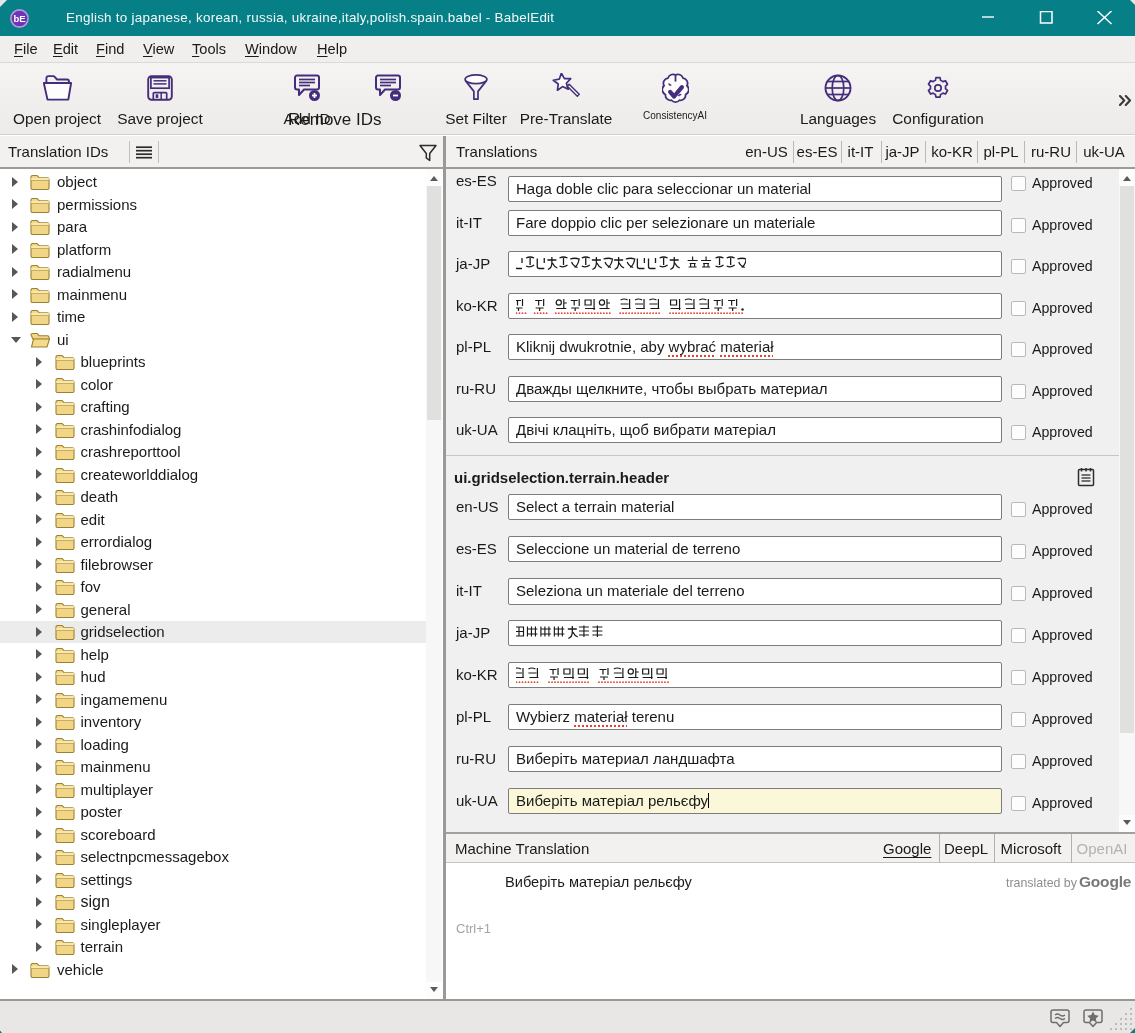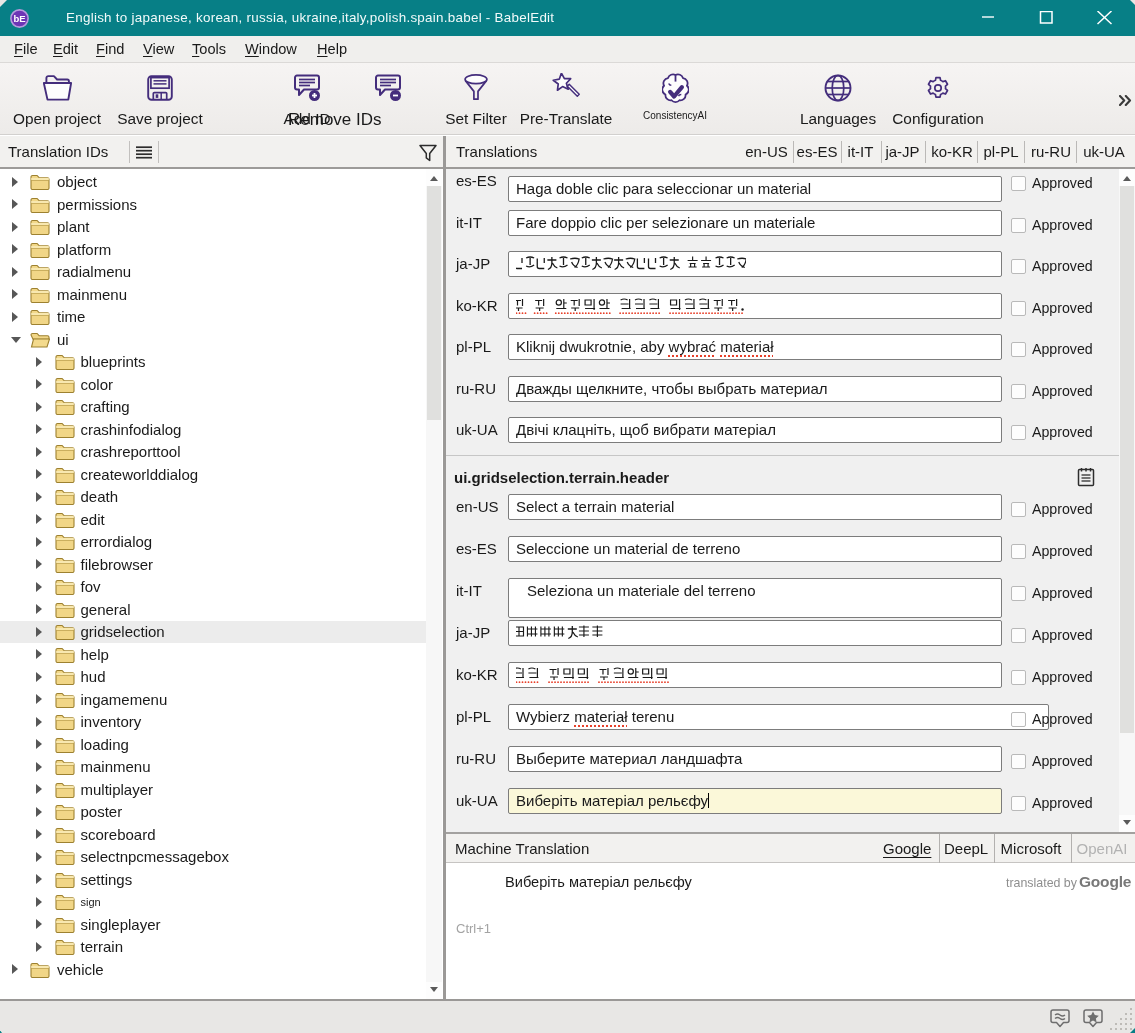--- a/index.html
+++ b/index.html
@@ -144,21 +144,21 @@
 <path d="M1.2 6.2 h17.6" stroke="#a8892f" stroke-width="1" fill="none"></path>
 <path d="M1.2 3.9 h17.6 v2.3 h-17.6 Z" fill="#f8e8b0"></path>
 </svg></div>
 <div class="abs" style="left:57px;top:194.5px;height:20px;line-height:20px;font-size:15px;">permissions</div>
 <div class="abs" style="left:12px;top:221.5px;width:0;height:0;border-left:6px solid #575757;border-top:5px solid transparent;border-bottom:5px solid transparent;"></div>
 <div class="abs" style="left:29.5px;top:219.0px;"><svg width="20" height="16" viewBox="0 0 20 16">
 <path d="M1 3 a1.5 1.5 0 0 1 1.5-1.5 h4.6 l2 2.2 h8.4 a1.5 1.5 0 0 1 1.5 1.5 v8.8 a1.5 1.5 0 0 1-1.5 1.5 h-15 a1.5 1.5 0 0 1-1.5-1.5 Z" fill="#f1d687" stroke="#9d8130" stroke-width="1.1"></path>
 <path d="M1.2 6.2 h17.6" stroke="#a8892f" stroke-width="1" fill="none"></path>
 <path d="M1.2 3.9 h17.6 v2.3 h-17.6 Z" fill="#f8e8b0"></path>
 </svg></div>
-<div class="abs" style="left:57px;top:217.0px;height:20px;line-height:20px;font-size:15px;">plant</div>
+<div class="abs" style="left:57px;top:217.0px;height:20px;line-height:20px;font-size:15px;">para</div>
 <div class="abs" style="left:12px;top:244.0px;width:0;height:0;border-left:6px solid #575757;border-top:5px solid transparent;border-bottom:5px solid transparent;"></div>
 <div class="abs" style="left:29.5px;top:241.5px;"><svg width="20" height="16" viewBox="0 0 20 16">
 <path d="M1 3 a1.5 1.5 0 0 1 1.5-1.5 h4.6 l2 2.2 h8.4 a1.5 1.5 0 0 1 1.5 1.5 v8.8 a1.5 1.5 0 0 1-1.5 1.5 h-15 a1.5 1.5 0 0 1-1.5-1.5 Z" fill="#f1d687" stroke="#9d8130" stroke-width="1.1"></path>
 <path d="M1.2 6.2 h17.6" stroke="#a8892f" stroke-width="1" fill="none"></path>
 <path d="M1.2 3.9 h17.6 v2.3 h-17.6 Z" fill="#f8e8b0"></path>
 </svg></div>
 <div class="abs" style="left:57px;top:239.5px;height:20px;line-height:20px;font-size:15px;">platform</div>
 <div class="abs" style="left:12px;top:266.5px;width:0;height:0;border-left:6px solid #575757;border-top:5px solid transparent;border-bottom:5px solid transparent;"></div>
 <div class="abs" style="left:29.5px;top:264.0px;"><svg width="20" height="16" viewBox="0 0 20 16">
 <path d="M1 3 a1.5 1.5 0 0 1 1.5-1.5 h4.6 l2 2.2 h8.4 a1.5 1.5 0 0 1 1.5 1.5 v8.8 a1.5 1.5 0 0 1-1.5 1.5 h-15 a1.5 1.5 0 0 1-1.5-1.5 Z" fill="#f1d687" stroke="#9d8130" stroke-width="1.1"></path>
@@ -354,21 +354,21 @@
 <path d="M1.2 6.2 h17.6" stroke="#a8892f" stroke-width="1" fill="none"></path>
 <path d="M1.2 3.9 h17.6 v2.3 h-17.6 Z" fill="#f8e8b0"></path>
 </svg></div>
 <div class="abs" style="left:80.5px;top:869.5px;height:20px;line-height:20px;font-size:15px;">settings</div>
 <div class="abs" style="left:35.5px;top:896.5px;width:0;height:0;border-left:6px solid #575757;border-top:5px solid transparent;border-bottom:5px solid transparent;"></div>
 <div class="abs" style="left:55px;top:894.0px;"><svg width="20" height="16" viewBox="0 0 20 16">
 <path d="M1 3 a1.5 1.5 0 0 1 1.5-1.5 h4.6 l2 2.2 h8.4 a1.5 1.5 0 0 1 1.5 1.5 v8.8 a1.5 1.5 0 0 1-1.5 1.5 h-15 a1.5 1.5 0 0 1-1.5-1.5 Z" fill="#f1d687" stroke="#9d8130" stroke-width="1.1"></path>
 <path d="M1.2 6.2 h17.6" stroke="#a8892f" stroke-width="1" fill="none"></path>
 <path d="M1.2 3.9 h17.6 v2.3 h-17.6 Z" fill="#f8e8b0"></path>
 </svg></div>
-<div class="abs" style="left:80.5px;top:892.0px;height:20px;line-height:20px;font-size:11px;">sign</div>
+<div class="abs" style="left:80.5px;top:892.0px;height:20px;line-height:20px;font-size:16px;">sign</div>
 <div class="abs" style="left:35.5px;top:919.0px;width:0;height:0;border-left:6px solid #575757;border-top:5px solid transparent;border-bottom:5px solid transparent;"></div>
 <div class="abs" style="left:55px;top:916.5px;"><svg width="20" height="16" viewBox="0 0 20 16">
 <path d="M1 3 a1.5 1.5 0 0 1 1.5-1.5 h4.6 l2 2.2 h8.4 a1.5 1.5 0 0 1 1.5 1.5 v8.8 a1.5 1.5 0 0 1-1.5 1.5 h-15 a1.5 1.5 0 0 1-1.5-1.5 Z" fill="#f1d687" stroke="#9d8130" stroke-width="1.1"></path>
 <path d="M1.2 6.2 h17.6" stroke="#a8892f" stroke-width="1" fill="none"></path>
 <path d="M1.2 3.9 h17.6 v2.3 h-17.6 Z" fill="#f8e8b0"></path>
 </svg></div>
 <div class="abs" style="left:80.5px;top:914.5px;height:20px;line-height:20px;font-size:15px;">singleplayer</div>
 <div class="abs" style="left:35.5px;top:941.5px;width:0;height:0;border-left:6px solid #575757;border-top:5px solid transparent;border-bottom:5px solid transparent;"></div>
 <div class="abs" style="left:55px;top:939.0px;"><svg width="20" height="16" viewBox="0 0 20 16">
 <path d="M1 3 a1.5 1.5 0 0 1 1.5-1.5 h4.6 l2 2.2 h8.4 a1.5 1.5 0 0 1 1.5 1.5 v8.8 a1.5 1.5 0 0 1-1.5 1.5 h-15 a1.5 1.5 0 0 1-1.5-1.5 Z" fill="#f1d687" stroke="#9d8130" stroke-width="1.1"></path>
@@ -538,21 +538,21 @@
 </svg>
 <div class="abs" style="left:456px;top:494px;width:46px;height:26px;line-height:26px;font-size:15px;">en-US</div>
 <div class="abs" style="left:508px;top:494px;width:494px;height:26px;background:#fff;border:1px solid #7c7c7c;border-radius:2px;padding-left:7px;font-size:15px;line-height:24px;white-space:nowrap;overflow:hidden;">Select a terrain material</div>
 <div class="abs" style="left:1011px;top:502px;width:15px;height:15px;background:#fdfdfd;border:1px solid #b9b9b9;border-radius:2px;"></div>
 <div class="abs" style="left:1032px;top:496px;height:26px;line-height:26px;font-size:14.2px;">Approved</div>
 <div class="abs" style="left:456px;top:536px;width:46px;height:26px;line-height:26px;font-size:15px;">es-ES</div>
 <div class="abs" style="left:508px;top:536px;width:494px;height:26px;background:#fff;border:1px solid #7c7c7c;border-radius:2px;padding-left:7px;font-size:15px;line-height:24px;white-space:nowrap;overflow:hidden;">Seleccione un material de terreno</div>
 <div class="abs" style="left:1011px;top:544px;width:15px;height:15px;background:#fdfdfd;border:1px solid #b9b9b9;border-radius:2px;"></div>
 <div class="abs" style="left:1032px;top:538px;height:26px;line-height:26px;font-size:14.2px;">Approved</div>
 <div class="abs" style="left:456px;top:578px;width:46px;height:26px;line-height:26px;font-size:15px;">it-IT</div>
-<div class="abs" style="left:508px;top:578px;width:494px;height:40px;background:#fff;border:1px solid #7c7c7c;border-radius:2px;padding-left:18px;font-size:15px;line-height:24px;white-space:nowrap;overflow:hidden;">Seleziona un materiale del terreno</div>
+<div class="abs" style="left:508px;top:578px;width:494px;height:27px;background:#fff;border:1px solid #7c7c7c;border-radius:2px;padding-left:7px;font-size:15px;line-height:24px;white-space:nowrap;overflow:hidden;">Seleziona un materiale del terreno</div>
 <div class="abs" style="left:1011px;top:586px;width:15px;height:15px;background:#fdfdfd;border:1px solid #b9b9b9;border-radius:2px;"></div>
 <div class="abs" style="left:1032px;top:580px;height:26px;line-height:26px;font-size:14.2px;">Approved</div>
 <div class="abs" style="left:456px;top:620px;width:46px;height:26px;line-height:26px;font-size:15px;">ja-JP</div>
 <div class="abs" style="left:508px;top:620px;width:494px;height:26px;background:#fff;border:1px solid #7c7c7c;border-radius:2px;padding-left:7px;font-size:15px;line-height:24px;white-space:nowrap;overflow:hidden;"><svg width="88" height="19" viewBox="0 0 88 19" style="vertical-align:-4px;">
       <path d="M-1.5 4 h9 v9 h-9 Z M-1.5 8.5 h9 M3 4 v9" stroke="#1a1a1a" stroke-width="1.15" fill="none"></path>
       <path d="M11.45 3.5 v10 M15.45 3.5 v10 M19.45 3.5 v10 M11.45 6 h10 M11.45 11 h10" stroke="#1a1a1a" stroke-width="1.15" fill="none"></path>
       <path d="M24.9 3.5 v10 M28.9 3.5 v10 M32.9 3.5 v10 M24.9 6 h10 M24.9 11 h10" stroke="#1a1a1a" stroke-width="1.15" fill="none"></path>
       <path d="M38.349999999999994 3.5 v10 M42.349999999999994 3.5 v10 M46.349999999999994 3.5 v10 M38.349999999999994 6 h10 M38.349999999999994 11 h10" stroke="#1a1a1a" stroke-width="1.15" fill="none"></path>
       <path d="M51.8 6 h9 M56.3 3 v6 q0 5 -4 6.5 M56.8 9 q2 4 5 5" stroke="#1a1a1a" stroke-width="1.3" fill="none"></path>
       <path d="M62.925 4 h10 M62.925 8 h10 M62.925 12 h10 M67.925 2.5 v11.5" stroke="#1a1a1a" stroke-width="1.15" fill="none"></path>
@@ -617,25 +617,25 @@
       <circle cx="136.975" cy="17.2" r="0.9" fill="#e8402a"></circle>
       <circle cx="139.975" cy="17.2" r="0.9" fill="#e8402a"></circle>
       <circle cx="142.975" cy="17.2" r="0.9" fill="#e8402a"></circle>
       <circle cx="145.975" cy="17.2" r="0.9" fill="#e8402a"></circle>
       <circle cx="148.975" cy="17.2" r="0.9" fill="#e8402a"></circle>
       <circle cx="151.975" cy="17.2" r="0.9" fill="#e8402a"></circle>
     </svg></div>
 <div class="abs" style="left:1011px;top:670px;width:15px;height:15px;background:#fdfdfd;border:1px solid #b9b9b9;border-radius:2px;"></div>
 <div class="abs" style="left:1032px;top:664px;height:26px;line-height:26px;font-size:14.2px;">Approved</div>
 <div class="abs" style="left:456px;top:704px;width:46px;height:26px;line-height:26px;font-size:15px;">pl-PL</div>
-<div class="abs" style="left:508px;top:704px;width:541px;height:26px;background:#fff;border:1px solid #7c7c7c;border-radius:2px;padding-left:7px;font-size:15px;line-height:24px;white-space:nowrap;overflow:hidden;">Wybierz <span class="sq">materiał</span> terenu</div>
+<div class="abs" style="left:508px;top:704px;width:494px;height:26px;background:#fff;border:1px solid #7c7c7c;border-radius:2px;padding-left:7px;font-size:15px;line-height:24px;white-space:nowrap;overflow:hidden;">Wybierz <span class="sq">materiał</span> terenu</div>
 <div class="abs" style="left:1011px;top:712px;width:15px;height:15px;background:#fdfdfd;border:1px solid #b9b9b9;border-radius:2px;"></div>
 <div class="abs" style="left:1032px;top:706px;height:26px;line-height:26px;font-size:14.2px;">Approved</div>
 <div class="abs" style="left:456px;top:746px;width:46px;height:26px;line-height:26px;font-size:15px;">ru-RU</div>
-<div class="abs" style="left:508px;top:746px;width:494px;height:26px;background:#fff;border:1px solid #7c7c7c;border-radius:2px;padding-left:7px;font-size:15px;line-height:24px;white-space:nowrap;overflow:hidden;">Выберите материал ландшафта</div>
+<div class="abs" style="left:508px;top:746px;width:494px;height:26px;background:#fff;border:1px solid #7c7c7c;border-radius:2px;padding-left:7px;font-size:15px;line-height:24px;white-space:nowrap;overflow:hidden;">Виберіть материал ландшафта</div>
 <div class="abs" style="left:1011px;top:754px;width:15px;height:15px;background:#fdfdfd;border:1px solid #b9b9b9;border-radius:2px;"></div>
 <div class="abs" style="left:1032px;top:748px;height:26px;line-height:26px;font-size:14.2px;">Approved</div>
 <div class="abs" style="left:456px;top:788px;width:46px;height:26px;line-height:26px;font-size:15px;">uk-UA</div>
 <div class="abs" style="left:508px;top:788px;width:494px;height:26px;background:#fbf8d9;border:1px solid #7c7c7c;border-radius:2px;padding-left:7px;font-size:15px;line-height:24px;white-space:nowrap;overflow:hidden;">Виберіть матеріал рельєфу<span style="display:inline-block;width:1px;height:15px;background:#000;vertical-align:-2px;"></span></div>
 <div class="abs" style="left:1011px;top:796px;width:15px;height:15px;background:#fdfdfd;border:1px solid #b9b9b9;border-radius:2px;"></div>
 <div class="abs" style="left:1032px;top:790px;height:26px;line-height:26px;font-size:14.2px;">Approved</div>
 <div class="abs" style="left:1119px;top:169px;width:16px;height:663px;background:#f7f7f7;"></div>
 <div class="abs" style="left:1119px;top:169px;width:16px;height:17px;background:#fdfdfd;"></div>
 <div class="abs" style="left:1123px;top:176px;width:0;height:0;border-bottom:5px solid #5a5a5a;border-left:4px solid transparent;border-right:4px solid transparent;"></div>
 <div class="abs" style="left:1119px;top:815px;width:16px;height:17px;background:#fdfdfd;"></div>

